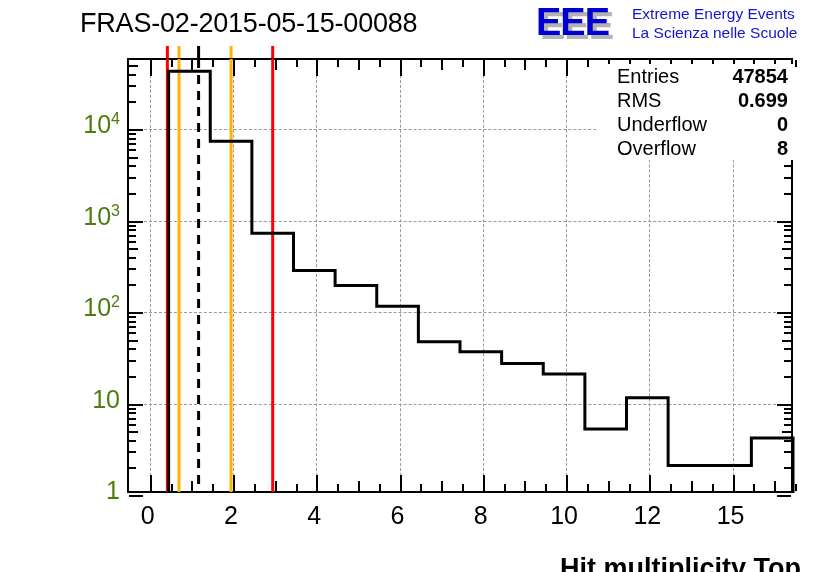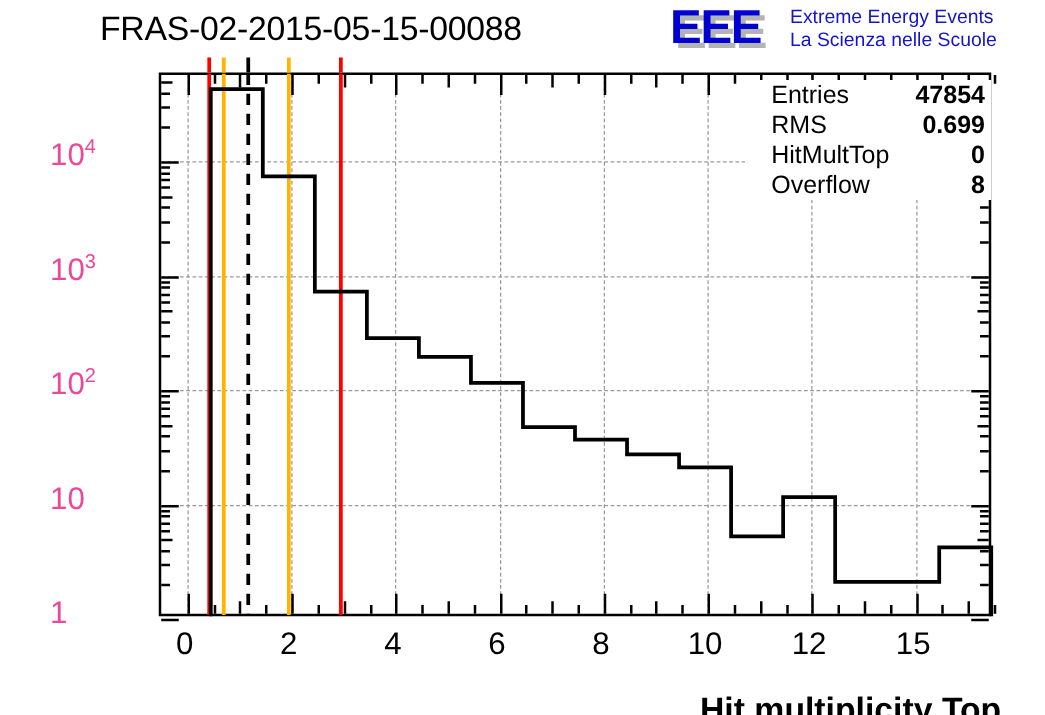--- a/index.html
+++ b/index.html
@@ -77,22 +77,22 @@
     border-left: 1px dashed #9a9a9a;
     top: 0; height: 100%; width: 0;
   }
   .tick {
     position: absolute;
     background: #000;
   }
   .ytick-label {
     position: absolute;
     font-size: 25px;
-    color: #ec4899;
-    text-align: left;
+    color: #4d7c0f;
+    text-align: right;
     white-space: nowrap;
   }
   .ytick-label sup {
     font-size: 16px;
     vertical-align: super;
     line-height: 0;
   }
   .xtick-label {
     position: absolute;
     font-size: 25px;
@@ -318,21 +318,21 @@
     <div id="stats-rows">
         <div class="stats-row">
           <span class="k">Entries</span>
           <span class="v">47854</span>
         </div>
         <div class="stats-row">
           <span class="k">RMS</span>
           <span class="v">0.699</span>
         </div>
         <div class="stats-row">
-          <span class="k">HitMultTop</span>
+          <span class="k">Underflow</span>
           <span class="v">0</span>
         </div>
         <div class="stats-row">
           <span class="k">Overflow</span>
           <span class="v">8</span>
         </div>
       </div>
   </div>
 
   <div class="axis-title" id="x-axis-title" style="left: 560px; top: 553px; font-weight: bold;">Hit multiplicity Top</div>

